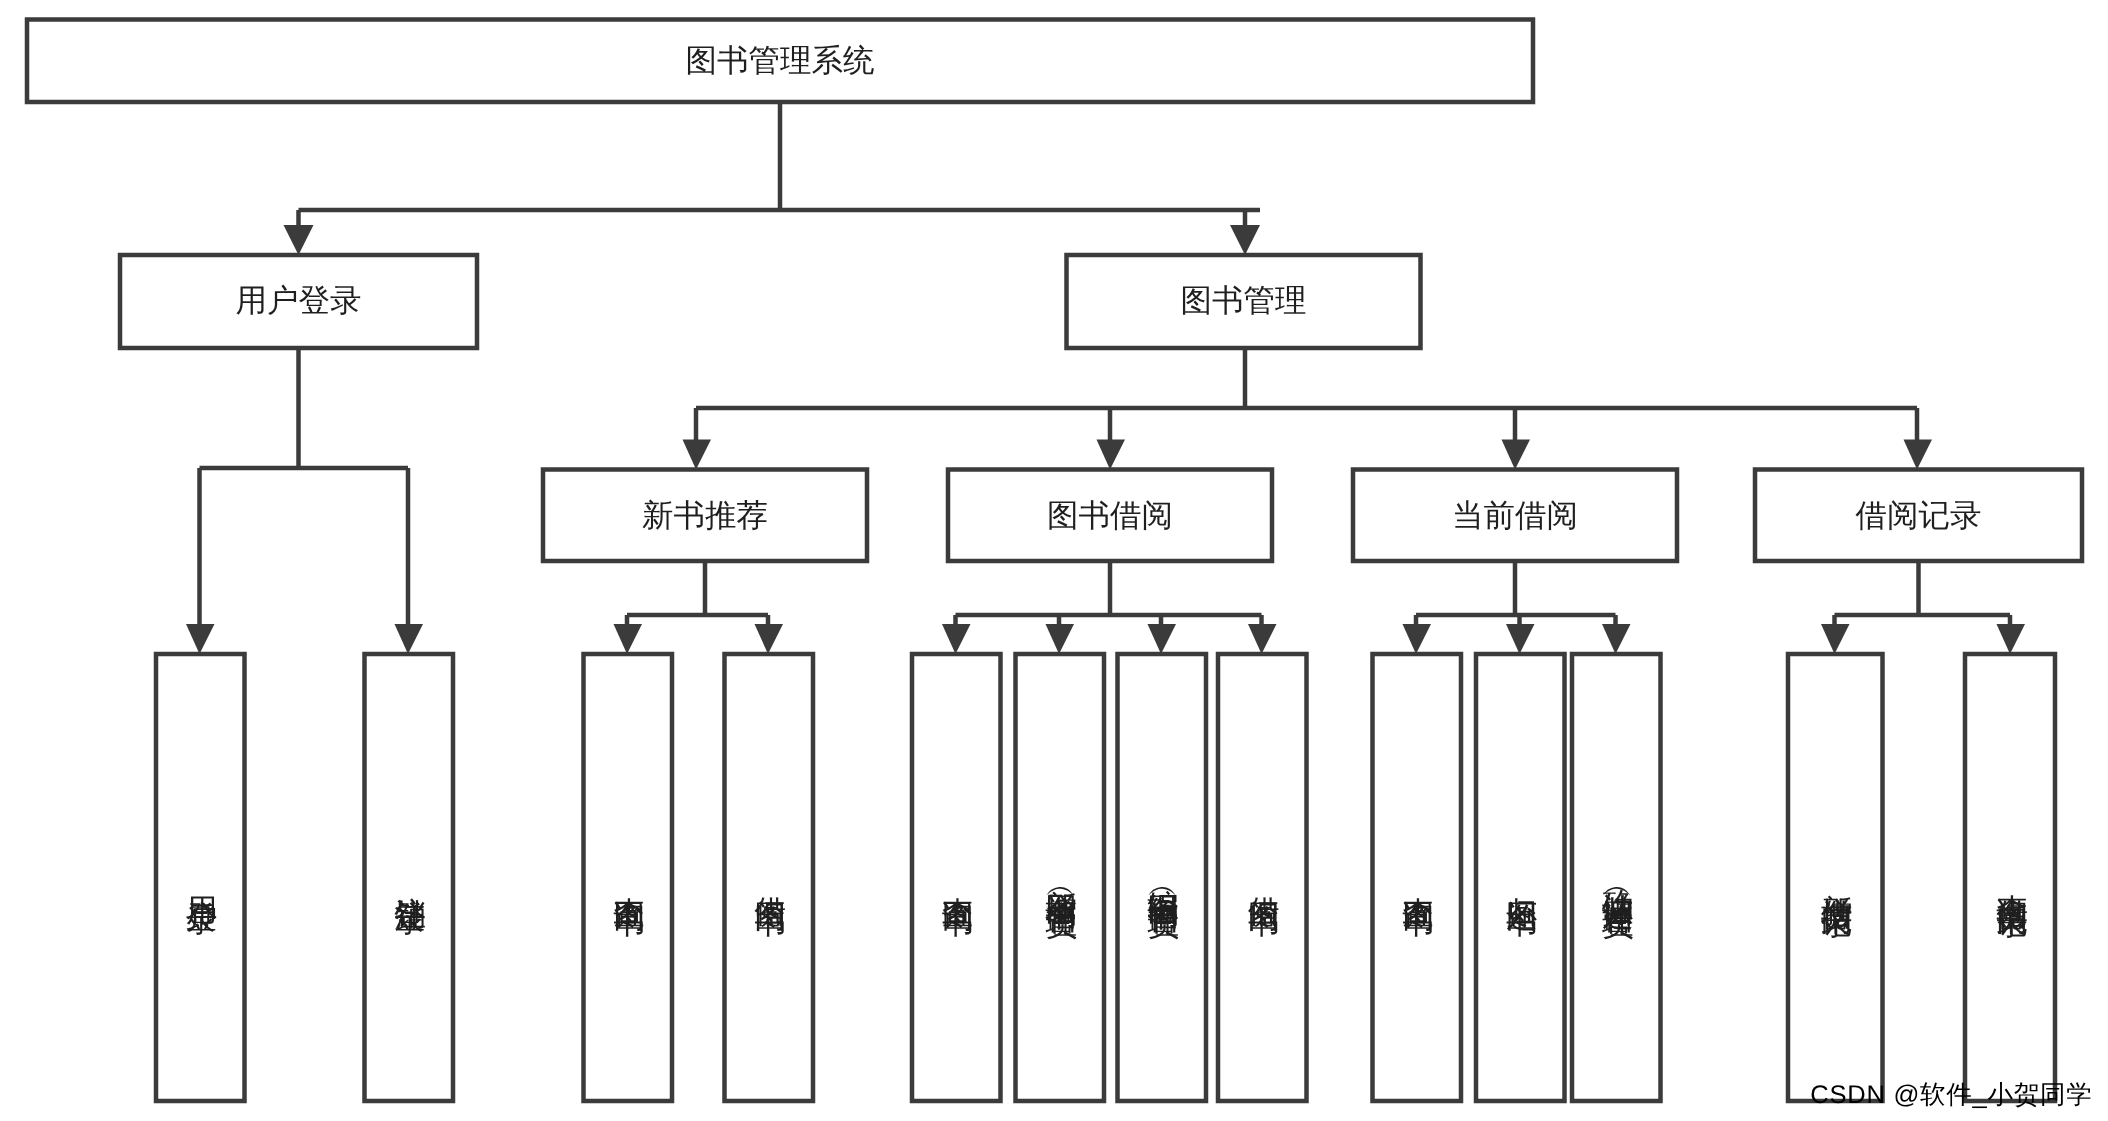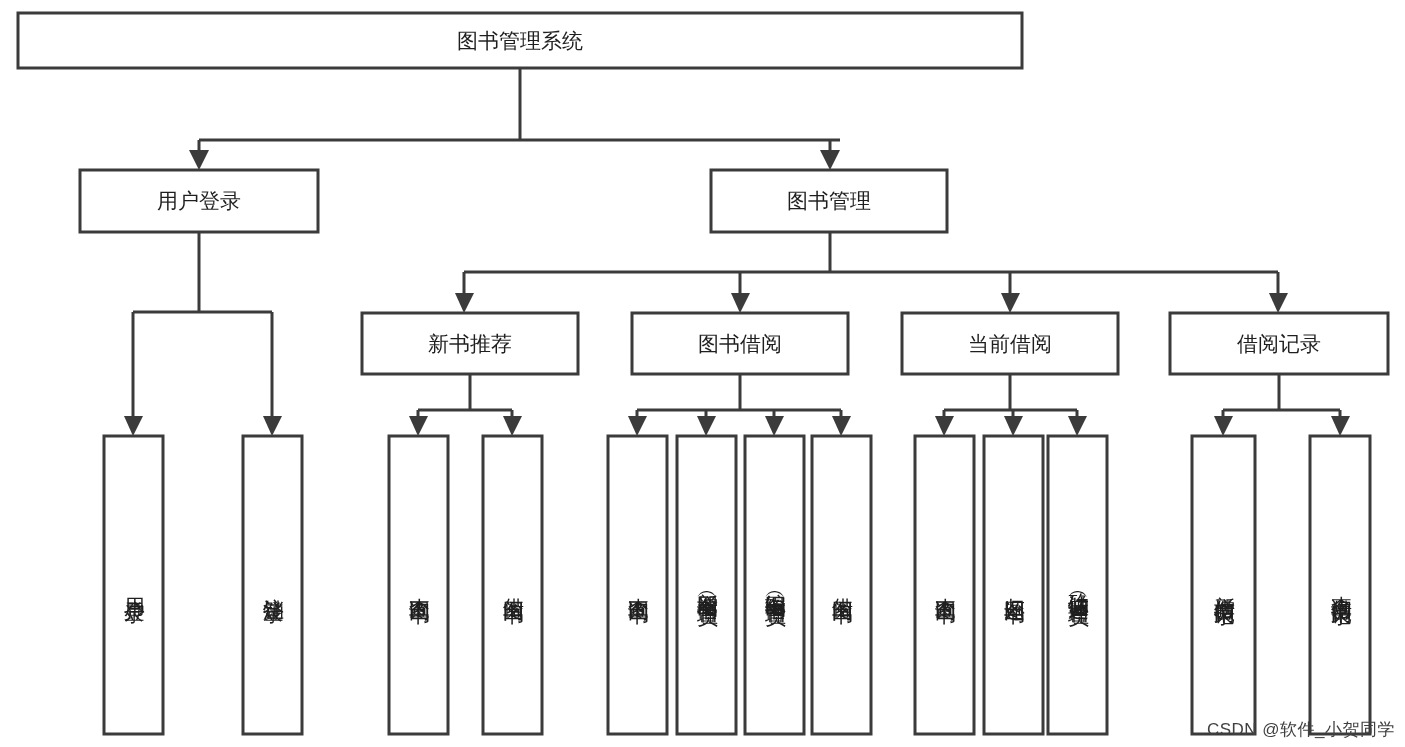--- a/index.html
+++ b/index.html
@@ -57,21 +57,21 @@
     letter-spacing: 2px;
     dominant-baseline: middle;
     text-anchor: middle;
   }
   .watermark {
     position: absolute;
     right: 10px;
     bottom: 6px;
     font-family: "Liberation Sans", "DejaVu Sans", sans-serif;
     font-size: 17px;
-    color: #404040;
+    color: #000000;
     white-space: nowrap;
     letter-spacing: 0.5px;
   }
 </style>
 </head>
 <body>
 
 <div id="diagram-root">
   <svg class="diagram" viewBox="0 0 1405 747" xmlns="http://www.w3.org/2000/svg">
 

